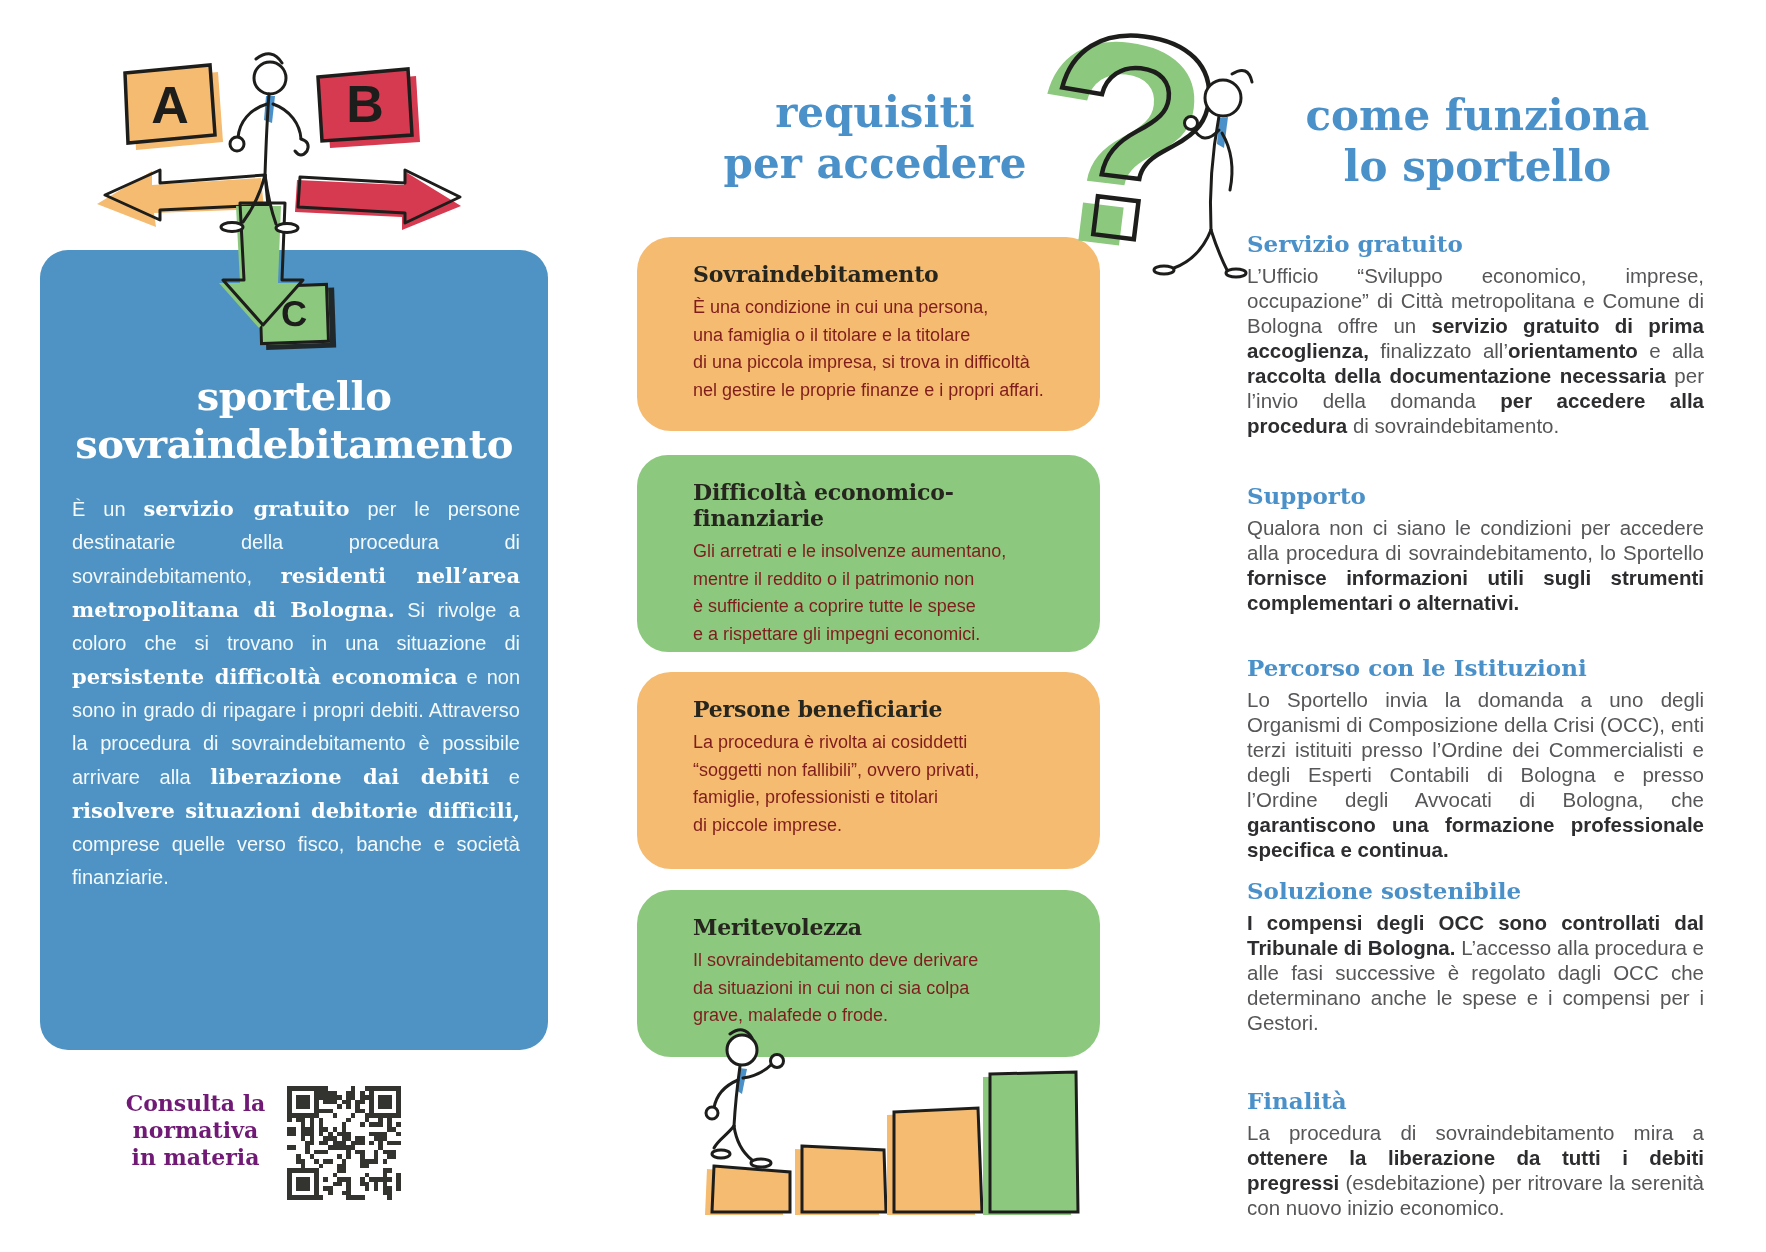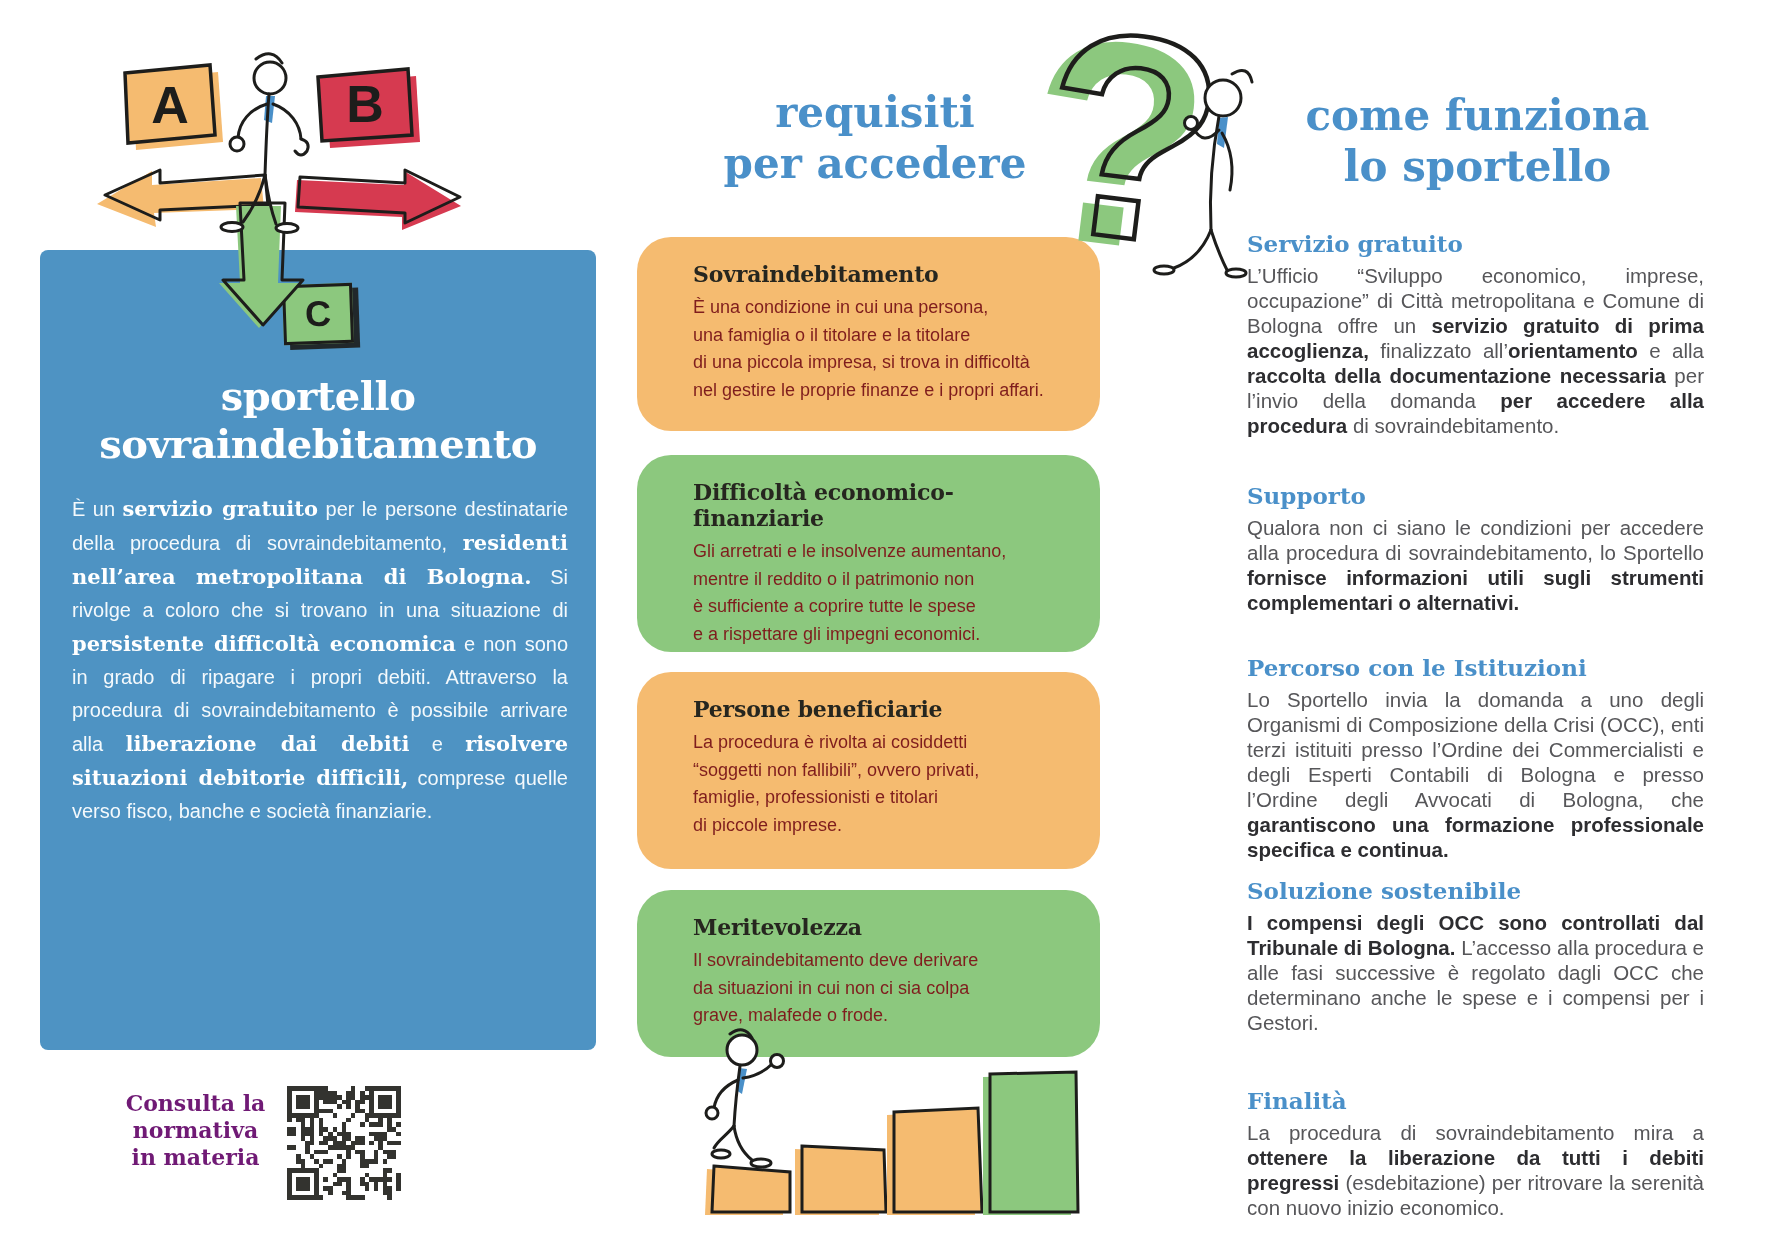--- a/index.html
+++ b/index.html
@@ -3,22 +3,22 @@
 <meta charset="utf-8">
 <style>
   html,body{margin:0;padding:0;background:#ffffff;}
   .page{position:relative;width:1766px;height:1252px;background:#ffffff;overflow:hidden;
         font-family:"Liberation Sans",sans-serif;color:#3a3a3a;}
   .prelines{white-space:pre-line;}
   svg text{font-family:"Liberation Sans",sans-serif;}
 
   
   .crossroads{position:absolute;left:60px;top:25px;z-index:3;}
-  .blue-panel{position:absolute;left:40px;top:250px;width:556px;height:800px;
-              background:#4e93c3;border-radius:8px;z-index:1;}
+  .blue-panel{position:absolute;left:40px;top:250px;width:508px;height:800px;
+              background:#4e93c3;border-radius:28px;z-index:1;}
   .c-sign{width:64px;height:54px;margin:34px auto 0;background:#8cc87e;
           border:3px solid #1d1d1b;box-shadow:6px 5px 0 rgba(29,29,27,.9);
           transform:rotate(-2deg);display:flex;align-items:center;justify-content:center;
           font-weight:bold;font-size:36px;color:#1d1d1b;}
   .panel-title{margin:28px 10px 0;text-align:center;color:#ffffff;
                font-family:"DejaVu Serif",serif;font-weight:bold;
                font-size:40px;line-height:1.2;letter-spacing:-.5px;}
   .panel-body{margin:24px 28px 0 32px;font-size:20px;line-height:33px;
               color:#f4f9fc;text-align:justify;}
   .panel-body .b{font-family:"DejaVu Serif",serif;font-weight:bold;font-size:21px;color:#ffffff;}
@@ -33,21 +33,21 @@
              font-size:42px;line-height:1.22;}
   .question{position:absolute;left:1020px;top:18px;z-index:3;}
   .card{position:absolute;left:637px;width:463px;border-radius:34px;
         padding:24px 26px 0 56px;box-sizing:border-box;}
   .card.orange{background:#f5bb70;}
   .card.green{background:#8cc87e;}
   .card h3{margin:0 0 7px;font-family:"DejaVu Serif",serif;font-weight:bold;
            font-size:22px;color:#26261f;letter-spacing:-.2px;}
   .card p{margin:0;font-size:18px;line-height:27.5px;color:#7f1d1d;}
   .card-1{top:237px;height:194px;}
-  .card-2{top:455px;height:197px;}
+  .card-2{top:455px;height:197px;border-radius:31px;}
   .card-3{top:672px;height:197px;}
   .card-4{top:890px;height:167px;}
   .stairs{position:absolute;left:690px;top:1028px;}
 
   
   .right-title{position:absolute;left:1250px;top:55px;width:455px;text-align:center;
                color:#4a90c9;font-family:"DejaVu Serif",serif;font-weight:bold;
                font-size:42px;line-height:1.22;}
   .rsec{position:absolute;left:1247px;width:457px;}
   .rsec h3{margin:0 0 6px;font-family:"DejaVu Serif",serif;font-weight:bold;

